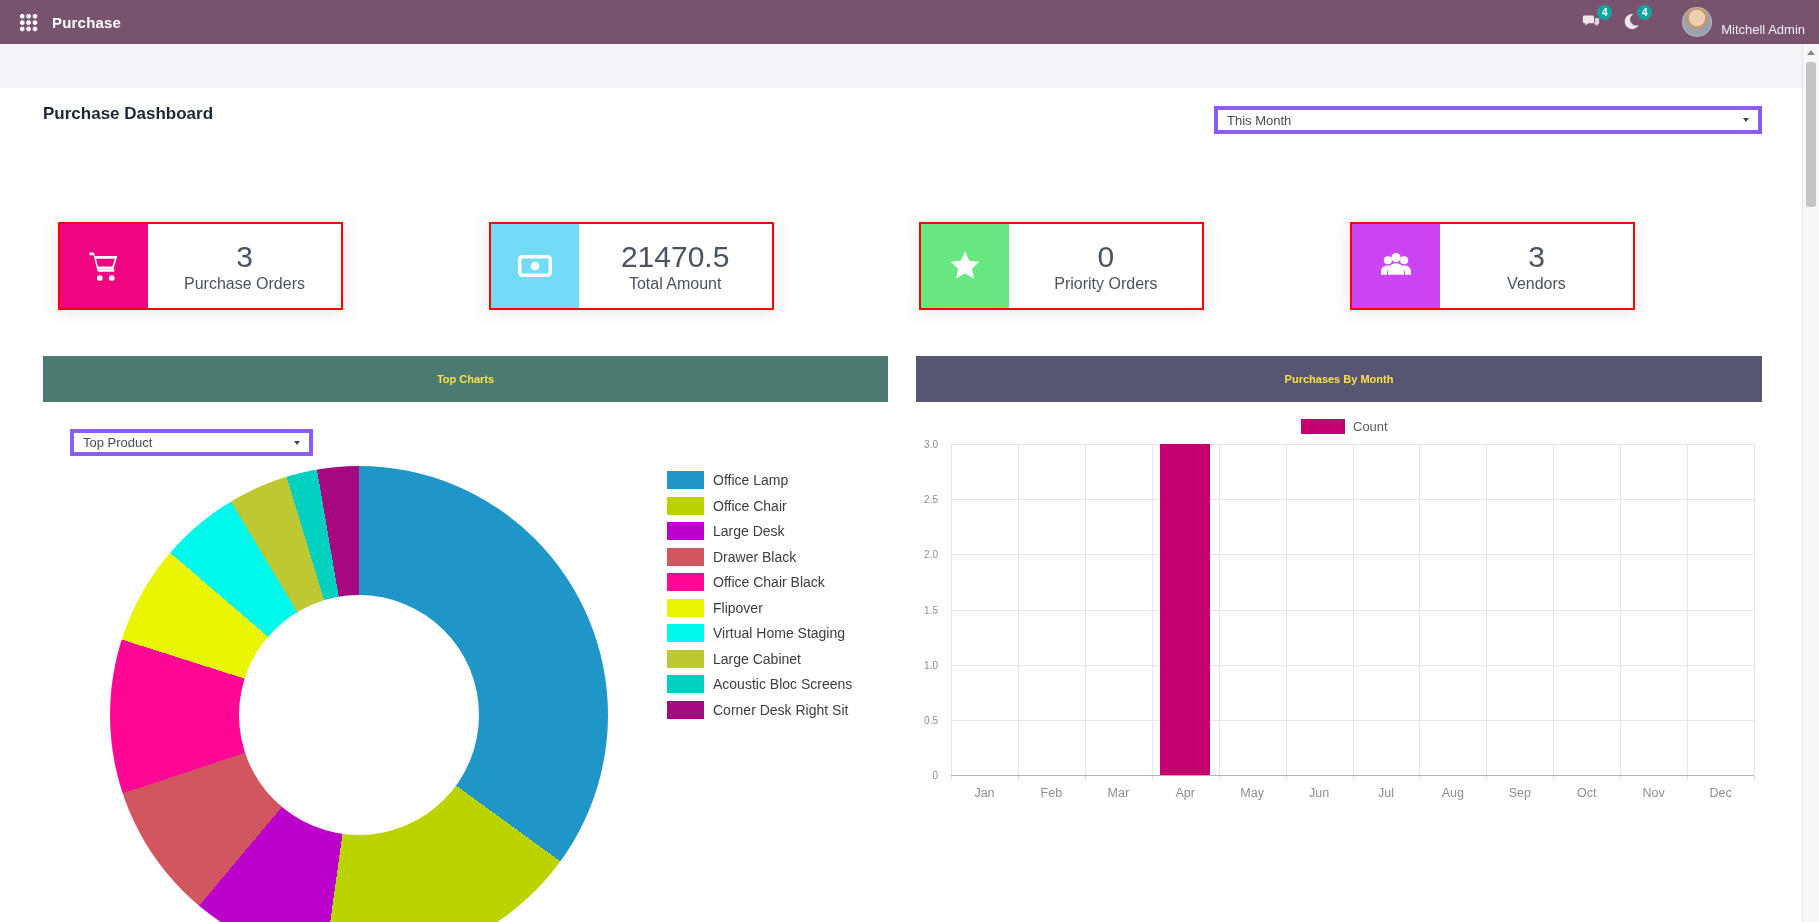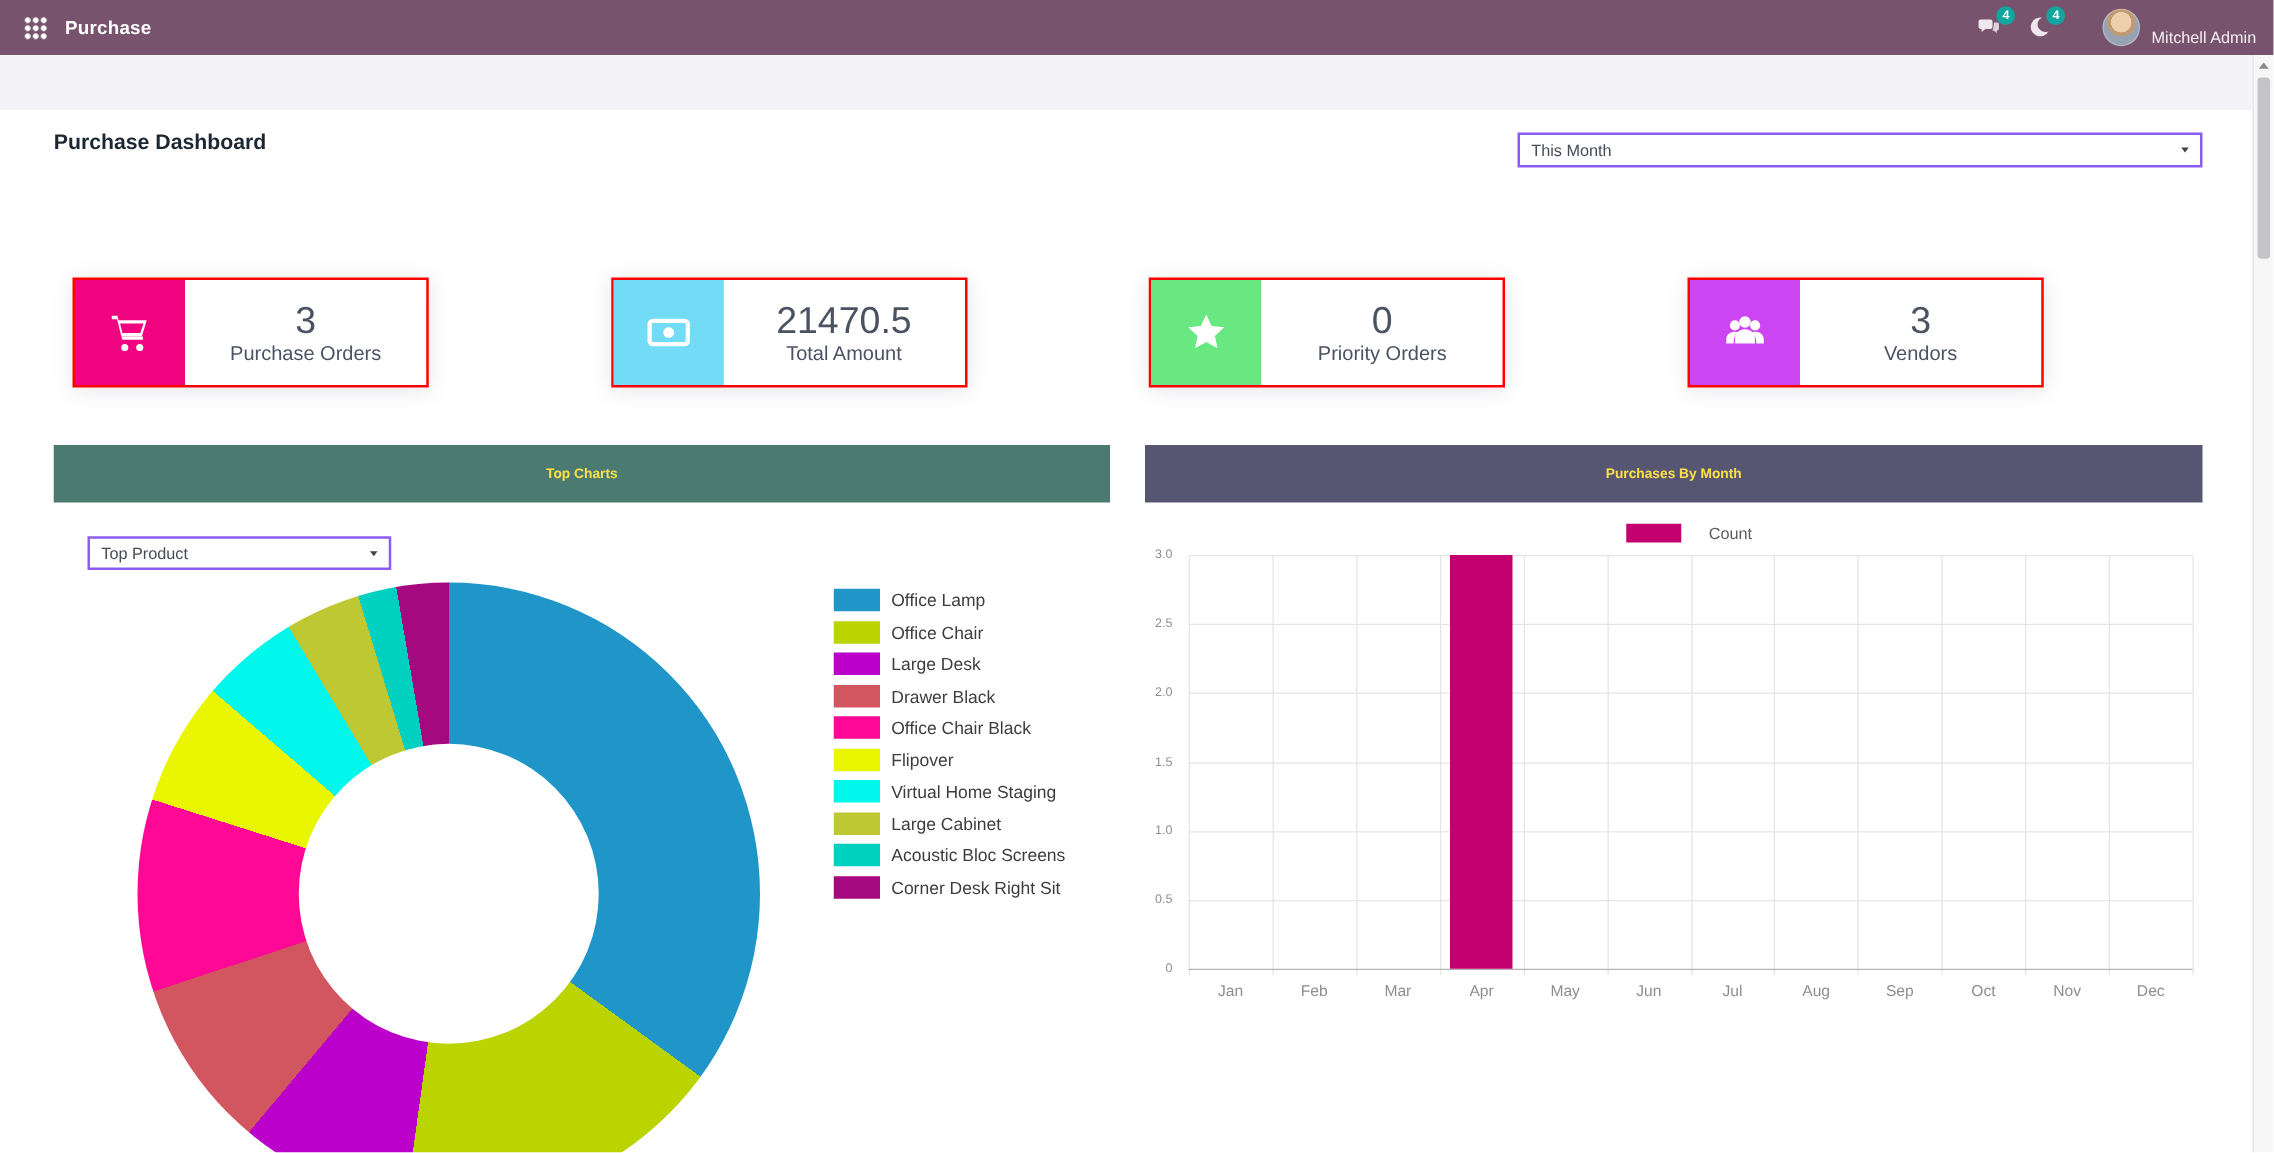--- a/index.html
+++ b/index.html
@@ -27,21 +27,21 @@
   .avatar { width:30px; height:30px; border-radius:50%;
             background:radial-gradient(circle at 50% 36%, #ecd0ae 0 33%, #c09a72 34% 46%, #97a3b2 47% 100%);
             box-shadow:inset 0 0 0 1px rgba(255,255,255,.25); }
   .user-name { font-size:13px; color:#f3edf2; }
 
   .subband { position:absolute; top:44px; left:0; width:1802px; height:44px; background:#f4f4f8; }
 
   
   .page-title { position:absolute; left:43px; top:104px; font-size:17px; font-weight:700; color:#1c2733; }
   .selectbox { display:flex; align-items:center; justify-content:space-between;
-               background:#fff; border:2px solid #8b5cf6; color:#454b57; font-size:13px;
+               background:#fff; border:4px solid #8b5cf6; color:#454b57; font-size:13px;
                padding:0 9px; cursor:pointer; }
   .caret { width:0; height:0; border-left:3.5px solid transparent; border-right:3.5px solid transparent;
            border-top:4.5px solid #444; }
   .period-select { position:absolute; left:1214px; top:106px; width:548px; height:28px; }
   .product-select { position:absolute; left:70px; top:429px; width:243px; height:27px; }
 
   
   .kpi-row { position:absolute; left:58px; top:222px; width:1577px; display:flex; justify-content:space-between; }
   .kpi-card { width:285px; height:88px; background:#fff; border:2px solid #ff0000; display:flex;
               box-shadow:0 2px 16px rgba(110,110,140,.18); cursor:pointer; }
@@ -60,21 +60,21 @@
   
   .donut { position:absolute; left:110px; top:466px; width:498px; height:498px; border-radius:50%; cursor:pointer; }
   .donut::after { content:""; position:absolute; left:50%; top:50%; width:240px; height:240px;
                   margin:-120px 0 0 -120px; border-radius:50%; background:#fff; }
   .donut-legend { position:absolute; left:667px; top:471px; list-style:none; }
   .donut-legend li { display:flex; align-items:center; height:18.5px; margin-bottom:7px; }
   .donut-legend .sw { width:37px; height:18px; flex:0 0 37px; margin-right:9px; }
   .donut-legend .lab { font-size:14px; color:#3d3d3d; white-space:nowrap; }
 
   
-  .bar-legend { position:absolute; left:1301px; top:419px; display:flex; align-items:center; gap:22px; }
+  .bar-legend { position:absolute; left:1301px; top:419px; display:flex; align-items:center; gap:8px; }
   .bar-legend .sw { width:44px; height:15px; }
   .bar-legend .lab { font-size:13px; color:#5d5d5d; }
   .plot { position:absolute; left:951px; top:444px; width:803px; height:331px; }
   .hgrid { position:absolute; left:0; right:0; height:1px; background:#e5e5e5; z-index:1; }
   .hgrid.base { background:#b3b3b3; }
   .vgrid { position:absolute; top:0; bottom:-5px; width:1px; background:#e5e5e5; z-index:0; }
   .bar { position:absolute; bottom:0; width:50px; z-index:2; cursor:pointer; }
   .y-labels { position:absolute; left:896px; top:444px; width:48px; height:331px; }
   .y-labels div { position:absolute; right:6px; transform:translateY(-50%); font-size:10px; color:#8e8e8e; }
   .x-labels { position:absolute; left:951px; top:786px; width:803px; display:flex; }

